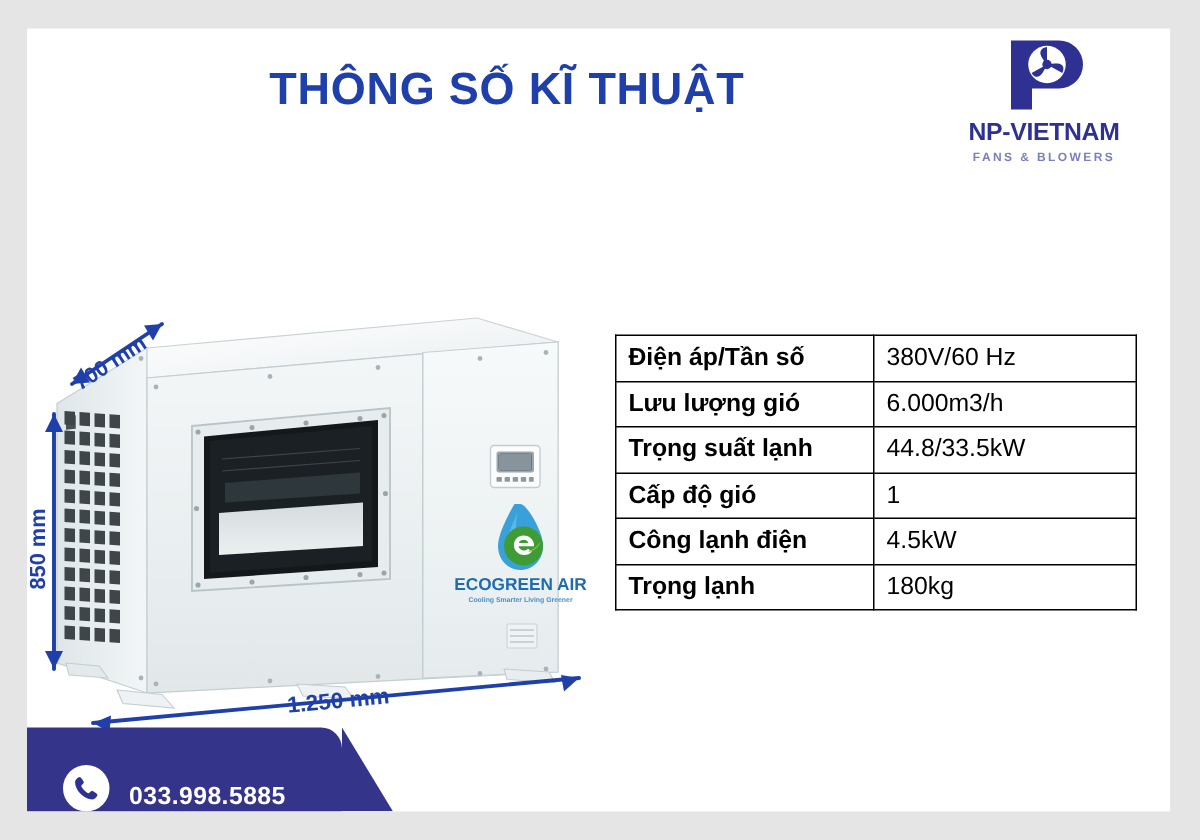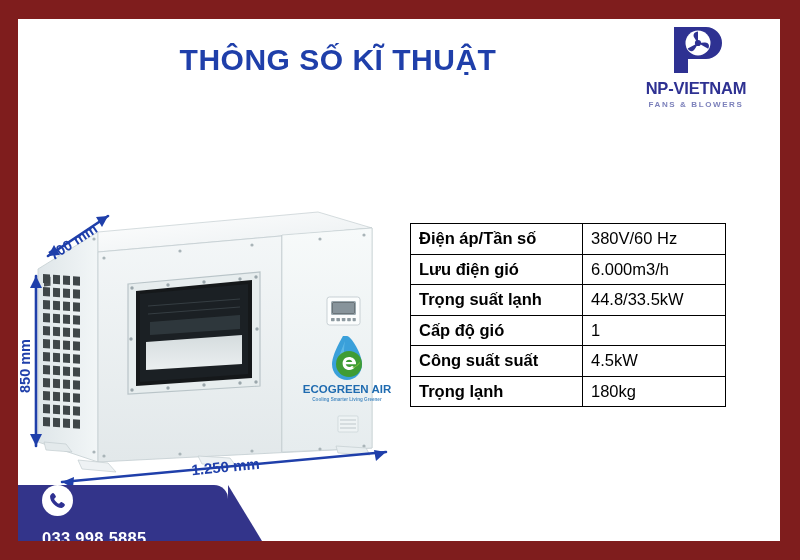--- a/index.html
+++ b/index.html
@@ -4,21 +4,21 @@
 <style>
   * { box-sizing: border-box; margin: 0; padding: 0; }
   html, body {
     width: 800px; height: 560px;
     font-family: "Liberation Sans", sans-serif;
     overflow: hidden;
   }
   #page {
     position: relative;
     width: 800px; height: 560px;
-    background: #7f1d1d;
+    background: #e5e5e5;
     text-decoration: underline;
   }
   #canvas {
     position: absolute;
     left: 18px; top: 19px;
     width: 762px; height: 522px;
     background: #ffffff;
     overflow: hidden;
   }
 
@@ -60,21 +60,21 @@
   }
 
   
   #photo { position: absolute; left: 2px; top: 175px; width: 400px; height: 310px; }
   #photo svg { display: block; }
 
   
   #spec-table {
     position: absolute;
     left: 392px; top: 204px;
-    width: 316px;
+    width: 348px;
     border-collapse: collapse;
   }
   #spec-table td {
     border: 1.4px solid #000;
     height: 30.5px;
     padding: 0 8px;
     font-size: 16.5px;
     color: #000;
     vertical-align: middle;
     line-height: 1.05;
@@ -94,23 +94,22 @@
   #footer-taper {
     position: absolute;
     left: 210px; bottom: 0;
     width: 34px; height: 56px;
     background: #33348a;
     clip-path: polygon(0 0, 0 100%, 100% 100%);
   }
   #footer-inner {
     position: absolute;
     left: 0; bottom: 0; width: 210px; height: 56px;
-    display: flex; align-items: flex-start; gap: 13px;
+    display: flex; align-items: flex-end; gap: 13px;
     padding-left: 24px;
-    flex-direction: column;
   }
   #phone-icon {
     width: 31px; height: 31px; border-radius: 50%;
     background: #fff;
     display: flex; align-items: center; justify-content: center;
     flex: 0 0 auto;
   }
   #phone-icon svg { display: block; }
   #phone-number {
     font-size: 16.5px; font-weight: 700; color: #fff;
@@ -341,33 +340,33 @@
       </svg>
     </div>
 
     <table id="spec-table">
       <tbody>
         <tr>
           <td class="k">Điện áp/Tần số</td>
           <td class="v">380V/60 Hz</td>
         </tr>
         <tr>
-          <td class="k">Lưu điện gió</td>
+          <td class="k">Lưu lượng gió</td>
           <td class="v">6.000m3/h</td>
         </tr>
         <tr>
           <td class="k">Trọng suất lạnh</td>
           <td class="v">44.8/33.5kW</td>
         </tr>
         <tr>
           <td class="k">Cấp độ gió</td>
           <td class="v">1</td>
         </tr>
         <tr>
-          <td class="k">Công suất suất</td>
+          <td class="k">Công lạnh điện</td>
           <td class="v">4.5kW</td>
         </tr>
         <tr>
           <td class="k">Trọng lạnh</td>
           <td class="v">180kg</td>
         </tr>
       </tbody>
     </table>
 
     <div id="footer-band"></div>

